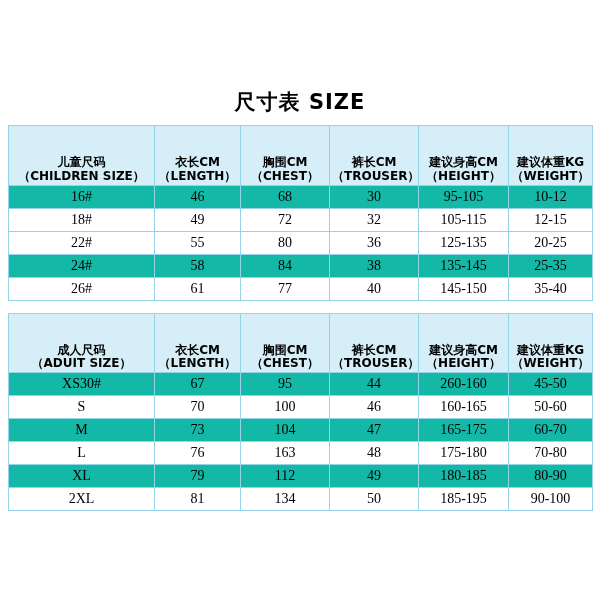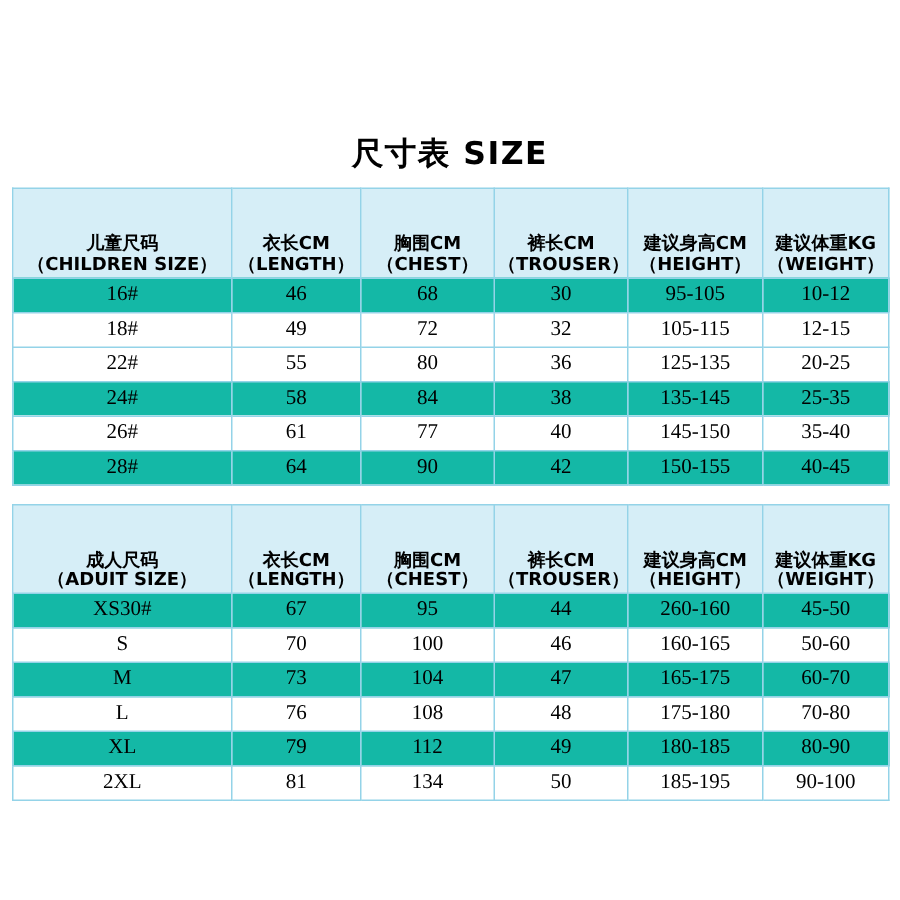--- a/index.html
+++ b/index.html
@@ -153,28 +153,20 @@
         <td>25-35</td>
       </tr>
       <tr>
         <td class="sizecell">26#</td>
         <td>61</td>
         <td>77</td>
         <td>40</td>
         <td>145-150</td>
         <td>35-40</td>
       </tr>
-      <tr class="alt">
-        <td class="sizecell">28#</td>
-        <td>64</td>
-        <td>90</td>
-        <td>42</td>
-        <td>150-155</td>
-        <td>40-45</td>
-      </tr>
     </tbody>
   </table>
 
   <div class="spacer"></div>
 
   <table>
     <colgroup>
       <col class="col-size">
         <col class="col-len">
         <col class="col-chest">
@@ -231,21 +223,21 @@
         <td class="sizecell">M</td>
         <td>73</td>
         <td>104</td>
         <td>47</td>
         <td>165-175</td>
         <td>60-70</td>
       </tr>
       <tr>
         <td class="sizecell">L</td>
         <td>76</td>
-        <td>108</td>
+        <td>163</td>
         <td>48</td>
         <td>175-180</td>
         <td>70-80</td>
       </tr>
       <tr class="alt">
         <td class="sizecell">XL</td>
         <td>79</td>
         <td>112</td>
         <td>49</td>
         <td>180-185</td>

